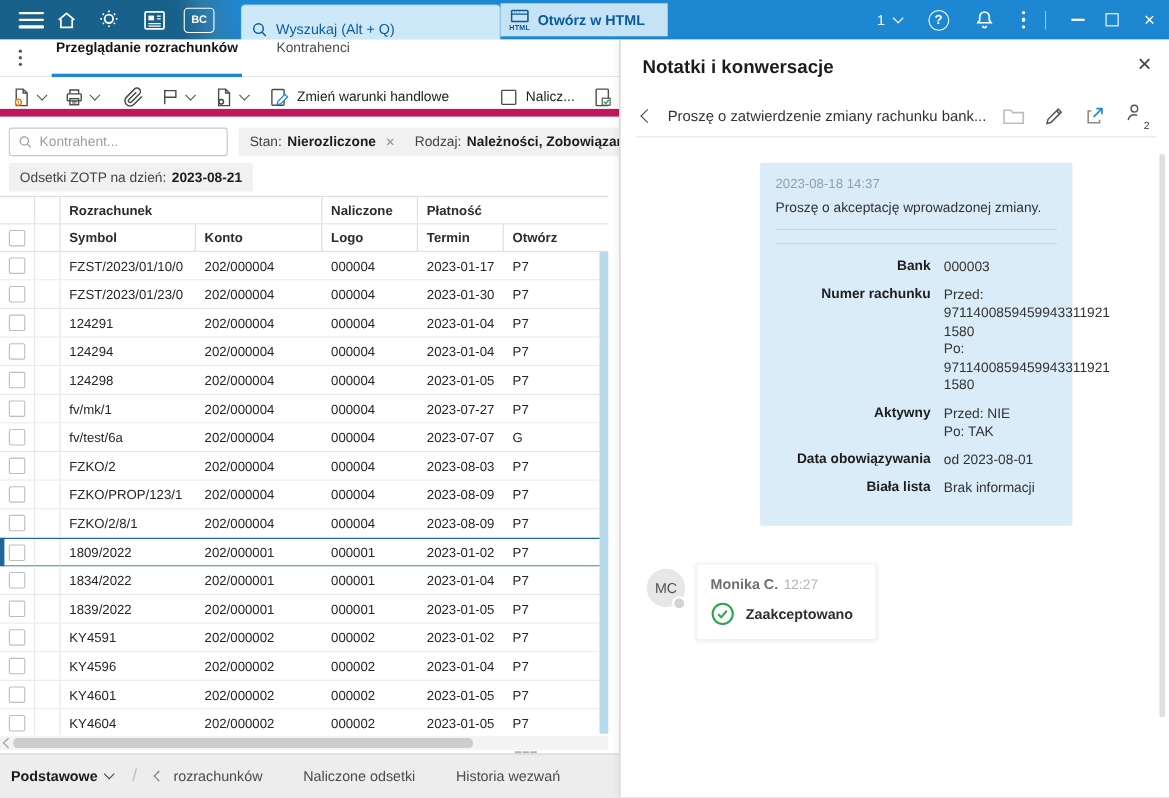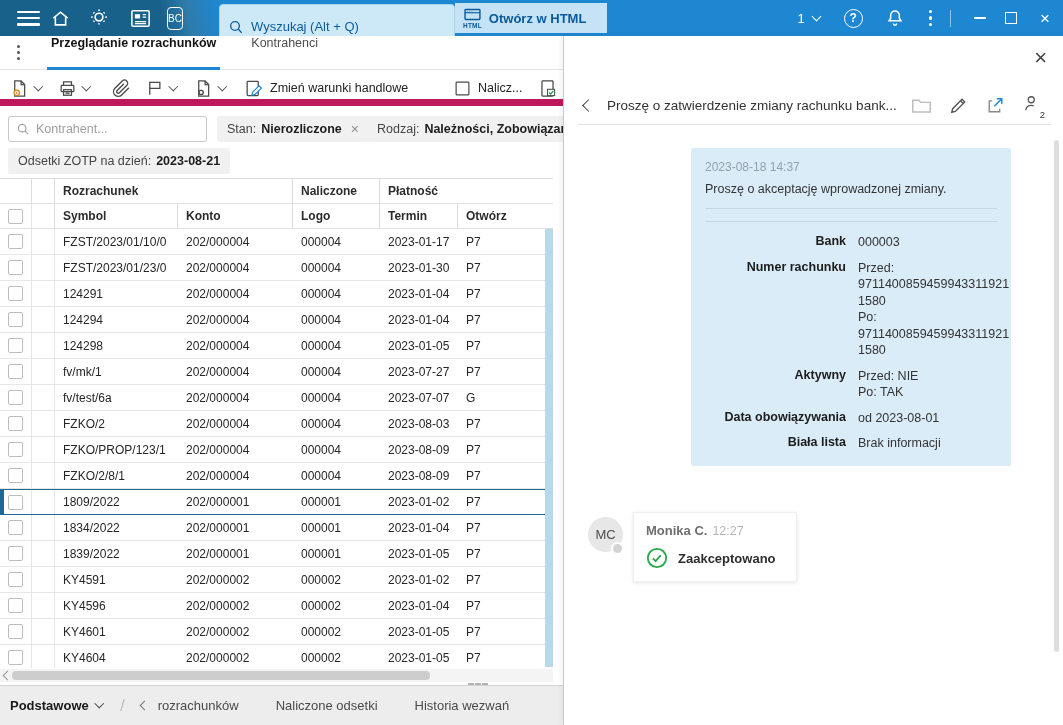--- a/index.html
+++ b/index.html
@@ -6,22 +6,22 @@
   body { background:#888; font-family:"Liberation Sans", sans-serif; }
   .app { position:relative; width:1063px; height:725px; background:#fff; overflow:hidden;
          font-family:"Liberation Sans", sans-serif; }
 
   
   .titlebar { position:absolute; left:0; top:0; width:1063px; height:36px;
     background:linear-gradient(78deg,#17618b 0%,#17618b 15.5%,#2f7cab 18%,#1e87d2 21%,#1e87d2 100%); }
   .tb-abs { position:absolute; top:0; height:36px; display:flex; align-items:center; }
   .menu-bars { width:23px; height:15px; display:flex; flex-direction:column; justify-content:space-between; cursor:pointer; }
   .menu-bars span { display:block; height:2.6px; background:#fff; border-radius:1px; }
-  .bc-badge { width:16px; height:23px; border:1.6px solid #fff; border-radius:4px; color:#fff;
-    font-size:10px; font-weight:normal; display:flex; align-items:center; justify-content:center; }
+  .bc-badge { width:28px; height:23px; border:1.6px solid #fff; border-radius:4px; color:#fff;
+    font-size:10px; font-weight:bold; display:flex; align-items:center; justify-content:center; }
   .search-pill { position:absolute; left:219px; top:4px; width:236px; height:45px; background:#cde9f7;
     border:1px solid #a9d4ef; border-radius:4px; display:flex; align-items:center; padding:0 8px; color:#0d5c9e; }
   .search-pill .ph { font-size:13px; margin-left:7px; color:#0d5c9e; }
   .openhtml { position:absolute; left:455px; top:3px; width:152px; height:30px; background:#c5e3f4;
     display:flex; align-items:center; padding:0 8px; cursor:pointer; }
   .openhtml .lbl { font-size:13px; font-weight:bold; color:#0a5a9b; margin-left:7px; }
   .htmlicon { display:flex; flex-direction:column; align-items:center; color:#0a5a9b; }
   .htmlicon .txt { font-size:6.5px; font-weight:bold; letter-spacing:.2px; margin-top:1px; }
   .win-right { position:absolute; right:0; top:0; height:36px; display:flex; align-items:center; color:#fff; }
   .wr-item { display:flex; align-items:center; justify-content:center; cursor:pointer; }
@@ -107,22 +107,22 @@
   .thread { position:absolute; left:20px; top:52px; right:14px; height:34px; display:flex; align-items:center; }
   .chev-back { width:9px; height:9px; border-left:1.8px solid #444; border-bottom:1.8px solid #444;
     transform:rotate(45deg); cursor:pointer; flex:none; }
   .thread-title { font-size:13.5px; color:#333; margin-left:14px; width:296px; white-space:nowrap;
     overflow:hidden; text-overflow:ellipsis; flex:none; }
   .thread-icons { display:flex; align-items:center; gap:17px; margin-left:8px; }
   .ppl-badge { position:relative; }
   .ppl-badge .n { position:absolute; right:-4px; bottom:-3px; font-size:9.5px; color:#333; }
   .p-divider { position:absolute; left:14px; right:12px; top:88px; border-top:1px solid #e2e2e2; }
 
-  .msg-card { position:absolute; left:127px; top:112px; width:320px; background:#d9ecf8; border-radius:2px;
-    padding:12px 14px 14px; }
+  .msg-card { position:absolute; left:127px; top:112px; width:284px; background:#d9ecf8; border-radius:2px;
+    padding:12px 14px 26px; }
   .msg-ts { font-size:12px; color:#94a1ab; }
   .msg-text { font-size:12.5px; color:#333; margin-top:8px; }
   .msg-hr { border-top:1px solid #c3d9e8; margin:12px 0; }
   .entity-row { display:flex; align-items:center; gap:11px; }
   .entity-link { font-size:13px; font-weight:bold; color:#1a7fc6; cursor:pointer; }
   .house-wrap { position:relative; width:19px; height:18px; }
   .house-dot { position:absolute; right:-2px; bottom:-2px; width:9px; height:9px; border-radius:50%;
     background:#e8820e; border:1.5px solid #d9ecf8; }
   .fields { display:grid; grid-template-columns:141px 1fr; column-gap:12px; row-gap:9px; }
   .f-label { font-size:12.5px; font-weight:bold; color:#1d1d1d; text-align:right; }
@@ -552,20 +552,21 @@
       </div>
       <span class="bb-slash">/</span>
       <span class="chev-l"></span>
       <span class="bb-tab">rozrachunków</span>
       <span class="bb-tab" style="margin-left:37px;">Naliczone odsetki</span>
       <span class="bb-tab" style="margin-left:37px;">Historia wezwań</span>
     </div>
   </div>
 
   <div class="panel">
+    <div class="p-title">Notatki i konwersacje</div>
     <div class="p-close"><span>×</span></div>
 
     <div class="thread">
       <span class="chev-back"></span>
       <span class="thread-title">Proszę o zatwierdzenie zmiany rachunku bank...</span>
       <div class="thread-icons">
         <svg width="21" height="18" viewBox="0 0 24 20" fill="none" stroke="#bdbdbd" stroke-width="1.7">
             <path d="M2 4.5h7l2 2.5h11v11H2z"></path>
           </svg>
         <svg width="19" height="19" viewBox="0 0 24 24" fill="none" stroke="#555" stroke-width="1.7">

